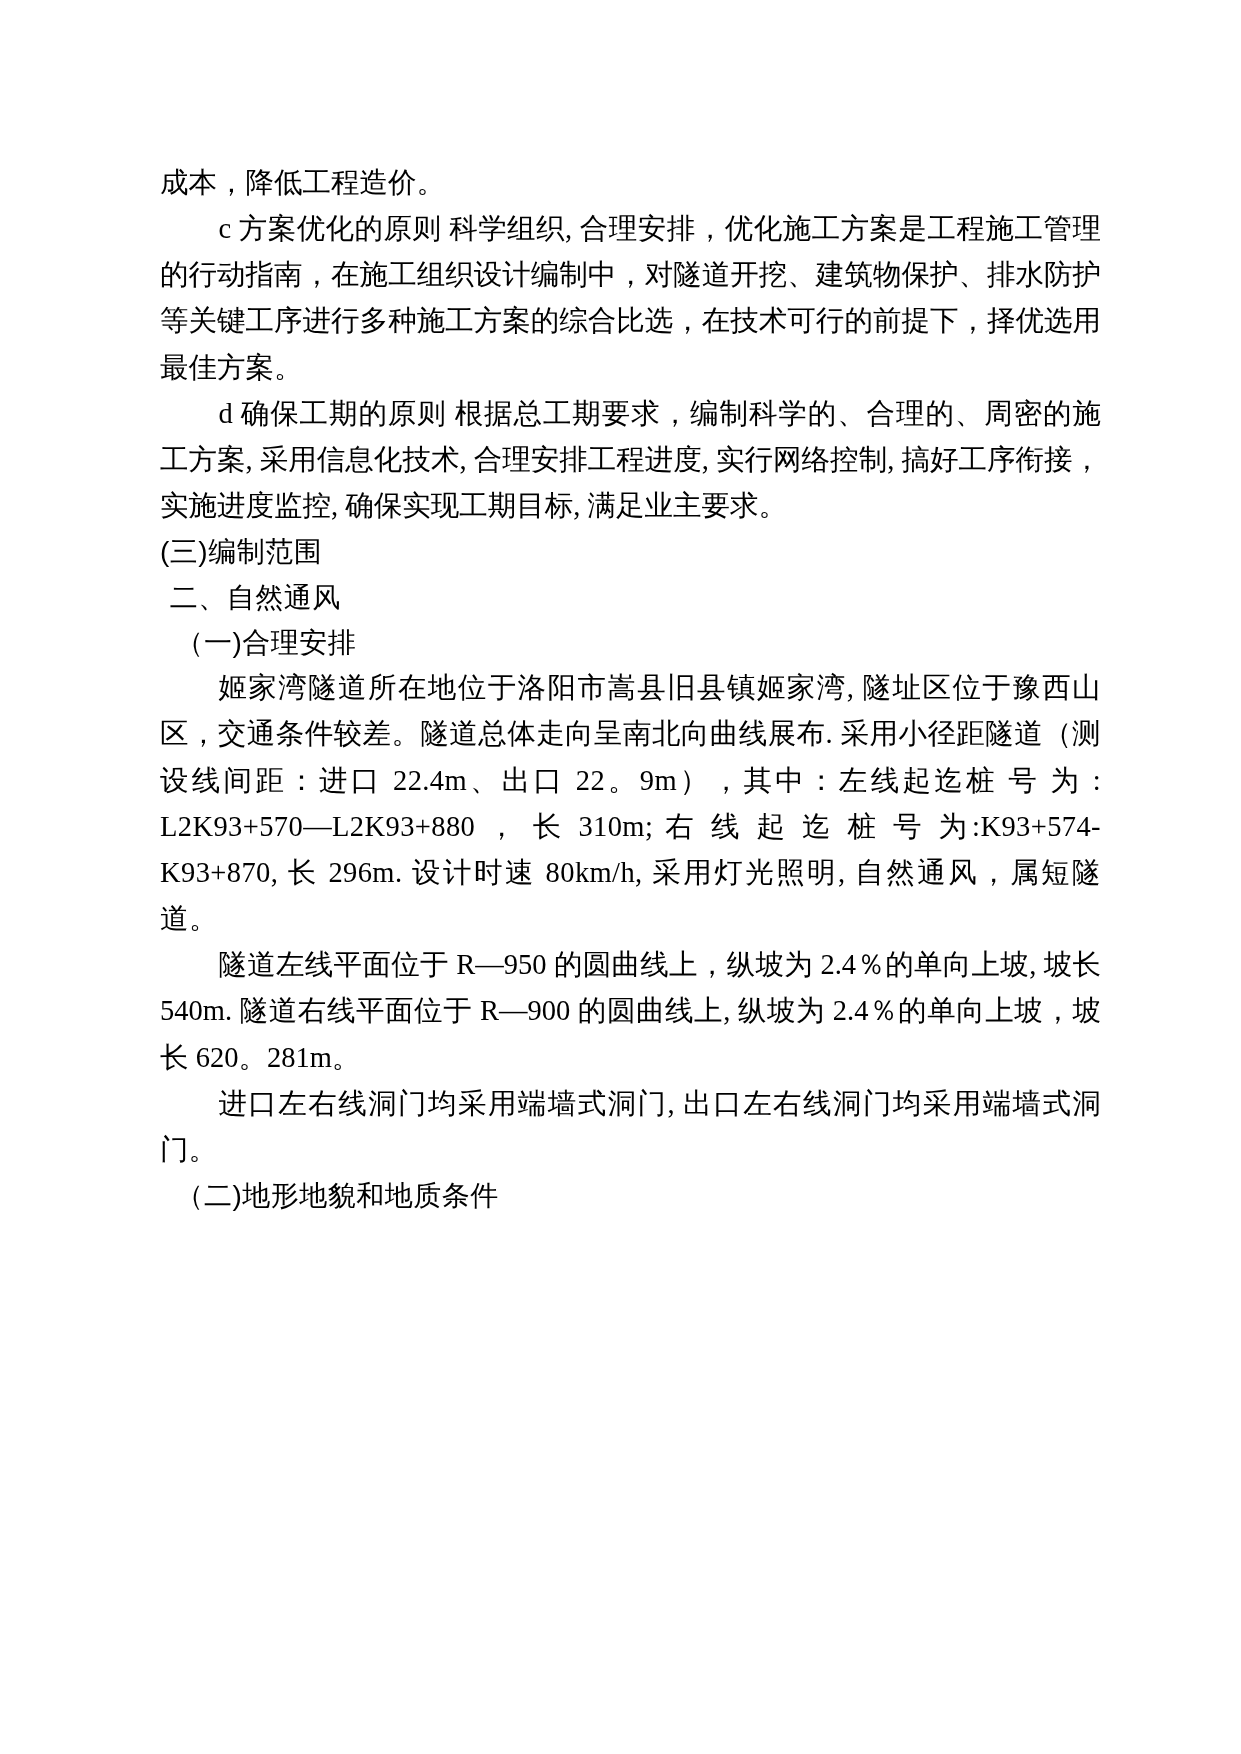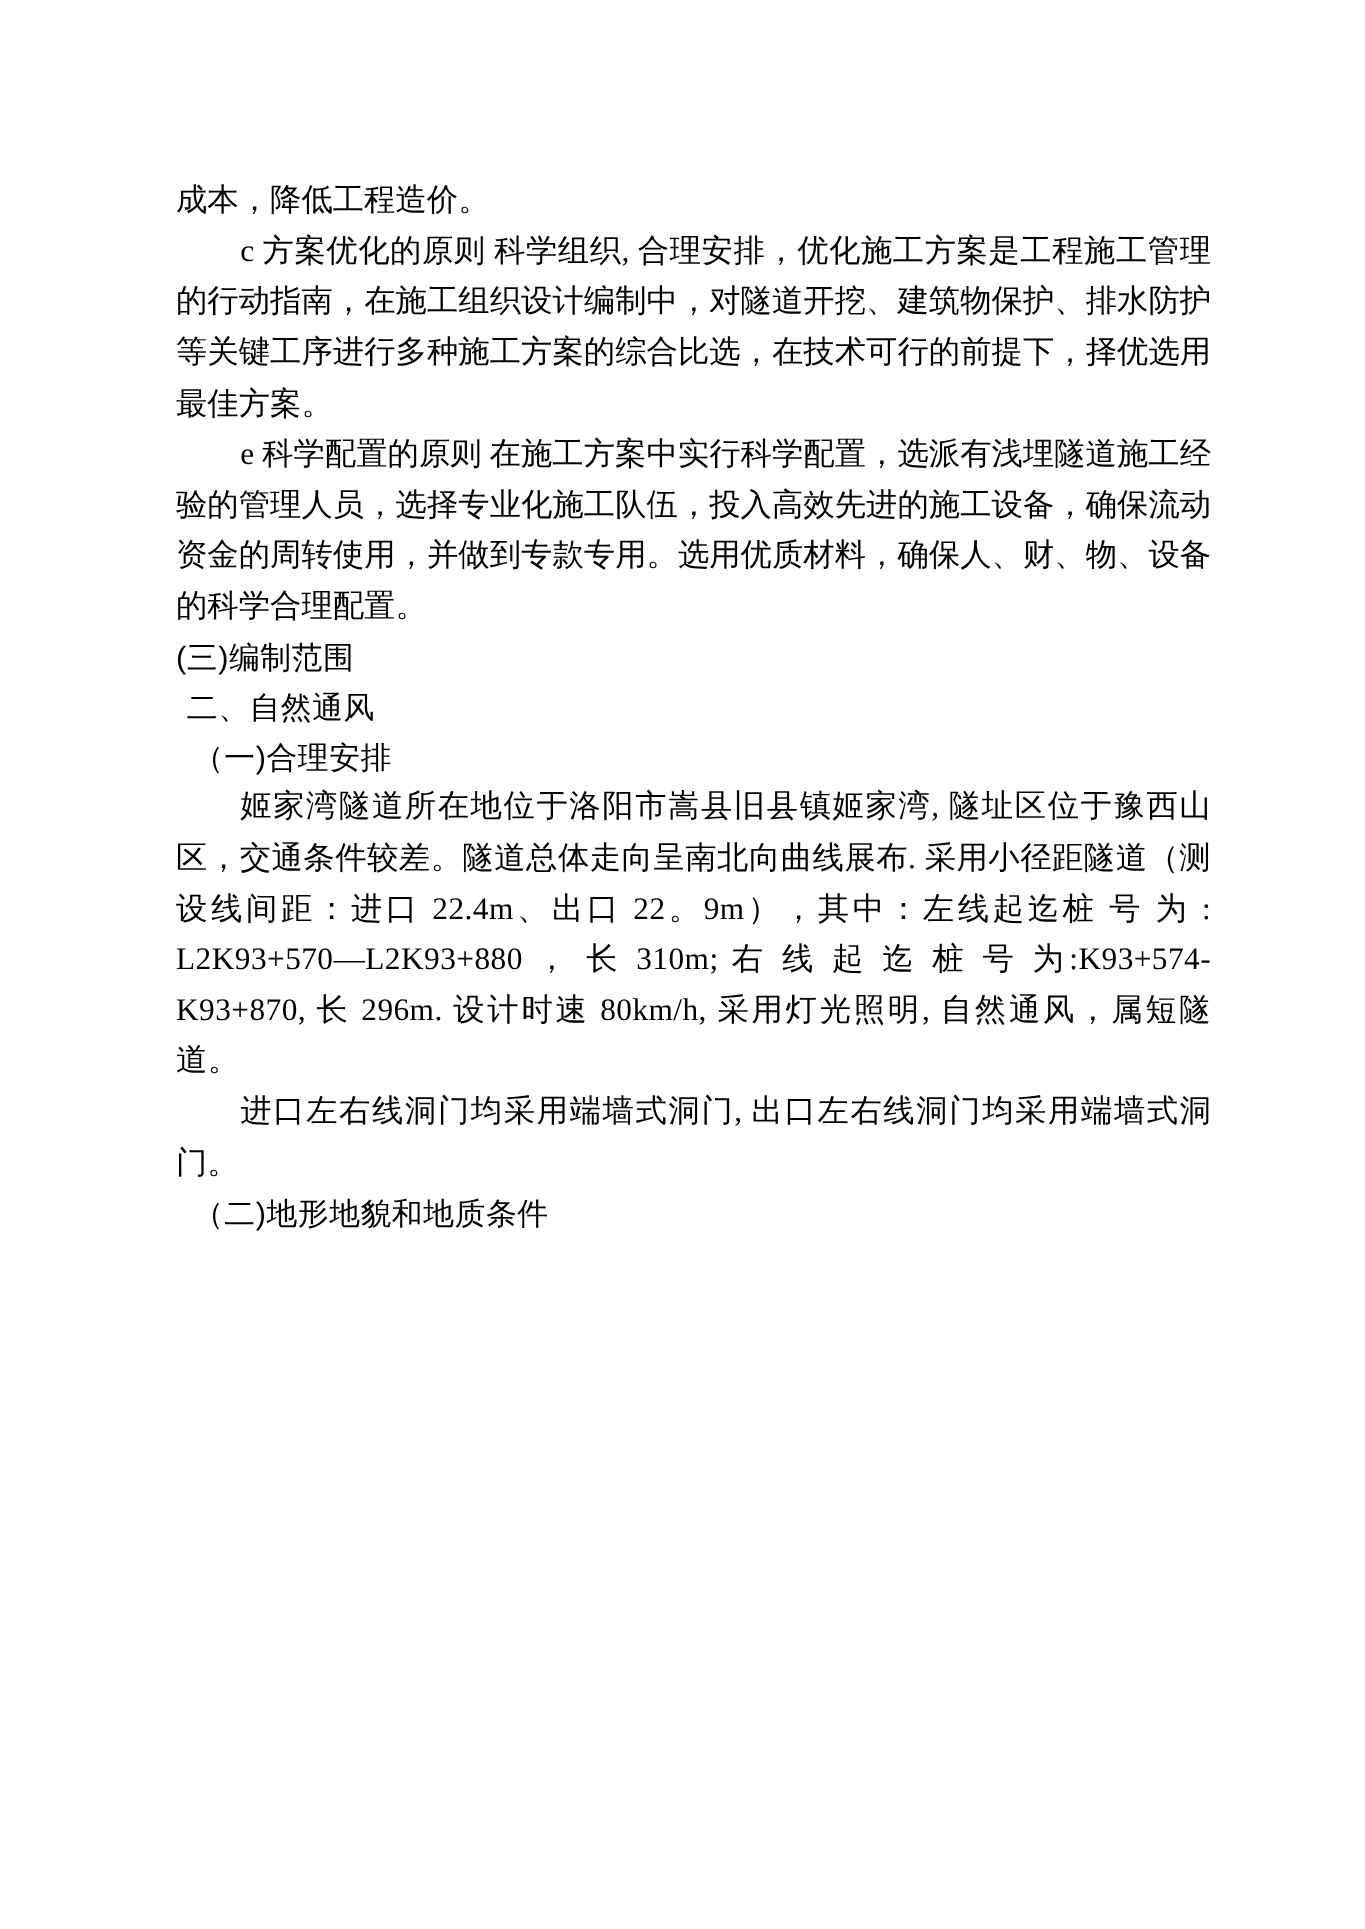--- a/index.html
+++ b/index.html
@@ -56,31 +56,32 @@
 </head>
 <body>
 
 <div class="page">
   <div class="doc-body">
 
     <p class="para">成本，降低工程造价。</p>
 
     <p class="para indent2">c 方案优化的原则  科学组织, 合理安排，优化施工方案是工程施工管理的行动指南，在施工组织设计编制中，对隧道开挖、建筑物保护、排水防护等关键工序进行多种施工方案的综合比选，在技术可行的前提下，择优选用最佳方案。</p>
 
+    <p class="para indent2">d 确保工期的原则  根据总工期要求，编制科学的、合理的、周密的施工方案, 采用信息化技术, 合理安排工程进度, 实行网络控制, 搞好工序衔接，实施进度监控, 确保实现工期目标, 满足业主要求。</p>
 
-    <p class="para indent2">e 科学配置的原则  在施工方案中实行科学配置，选派有浅埋隧道施工经验的管理人员，选择专业化施工队伍，投入高效先进的施工设备，确保流动资金的周转使用，并做到专款专用。选用优质材料，确保人、财、物、设备的科学合理配置。</p>
 
     <p class="para heading">(三)编制范围</p>
 
 
     <p class="para heading heading-ind">二、自然通风</p>
 
     <p class="para heading heading-ind2">（一)合理安排</p>
 
     <p class="para indent2 spaced">姬家湾隧道所在地位于洛阳市嵩县旧县镇姬家湾, 隧址区位于豫西山区，交通条件较差。隧道总体走向呈南北向曲线展布. 采用小径距隧道（测设线间距：进口 22.4m、出口 22。9m），其中：左线起迄桩 号 为 : L2K93+570—L2K93+880 ， 长 310m; 右 线 起 迄 桩 号 为:K93+574-K93+870, 长 296m. 设计时速 80km/h, 采用灯光照明, 自然通风，属短隧道。</p>
 
+    <p class="para indent2">隧道左线平面位于 R—950 的圆曲线上，纵坡为 2.4％的单向上坡, 坡长 540m. 隧道右线平面位于 R—900 的圆曲线上, 纵坡为 2.4％的单向上坡，坡长 620。281m。</p>
 
     <p class="para indent2">进口左右线洞门均采用端墙式洞门, 出口左右线洞门均采用端墙式洞门。</p>
 
     <p class="para heading heading-ind2">（二)地形地貌和地质条件</p>
 
   </div>
 </div>
 
 </body></html>

